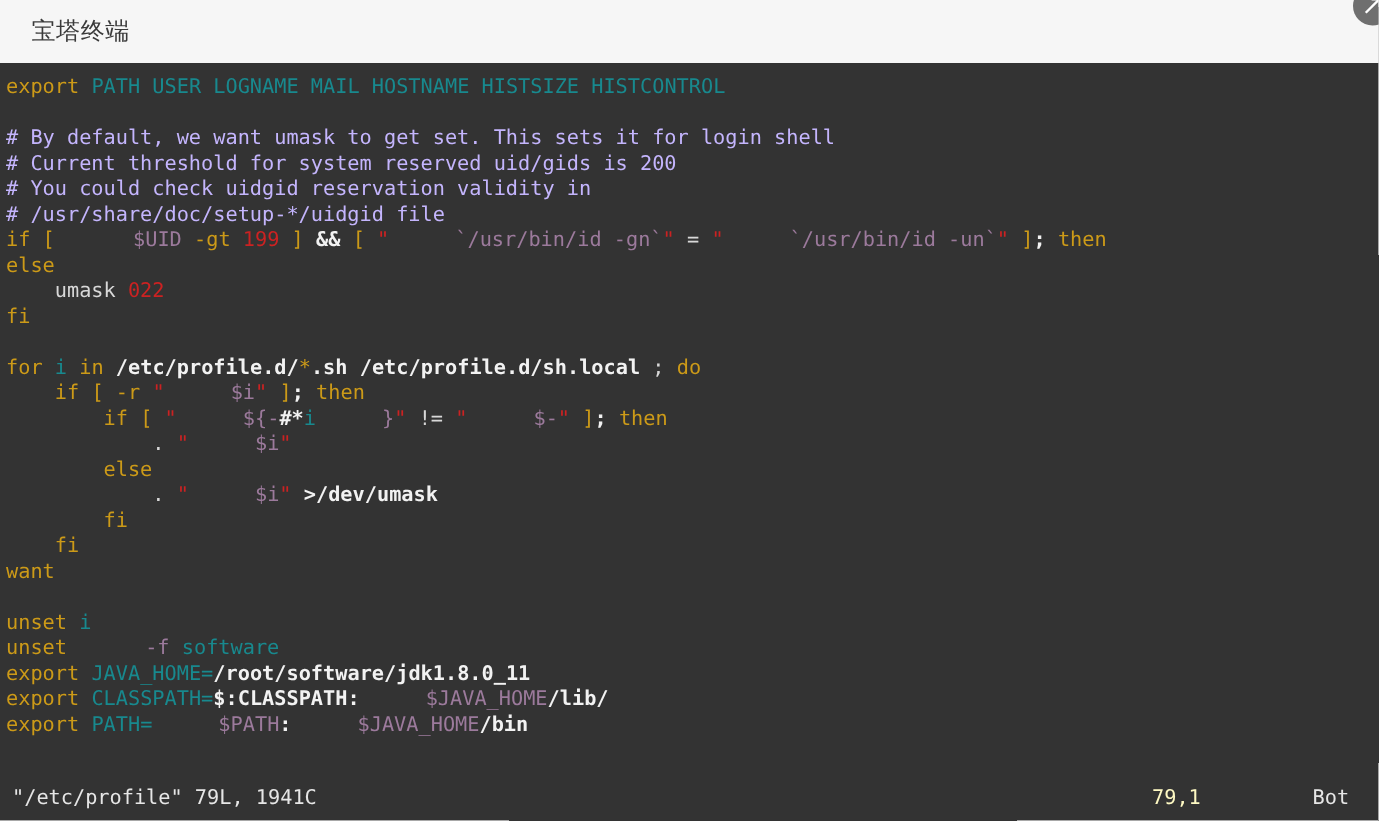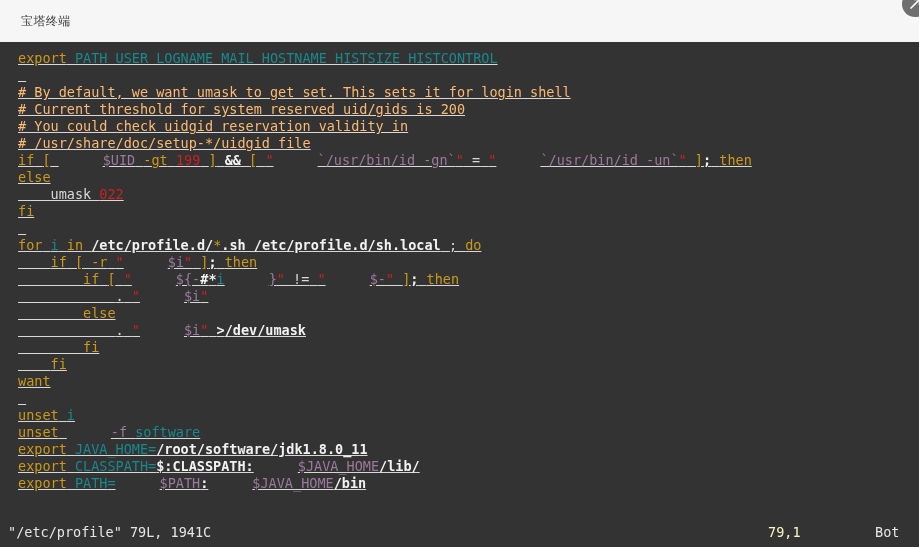--- a/index.html
+++ b/index.html
@@ -23,21 +23,21 @@
   #titlebar {
     position: absolute;
     left: 0; top: 0;
     width: 919px; height: 42px;
     background: #f6f6f6;
     box-sizing: border-box;
   }
   #titlebar-title {
     position: absolute;
     left: 21px; top: 12px;
-    font-size: 12px;
+    font-size: 16px;
     line-height: 18px;
     color: #3a3a3a;
     font-family: "DejaVu Sans", "Liberation Sans", sans-serif;
     letter-spacing: 0.4px;
     white-space: nowrap;
   }
   #expand-btn {
     position: absolute;
     right: -9px; top: -9px;
     width: 26px; height: 26px;
@@ -61,24 +61,23 @@
     color: #d8d8d8;
   }
   #screen {
     position: absolute;
     left: 0; top: 8px;
     width: 919px;
   }
   .row {
     height: 17px;
     white-space: pre;
-    padding-left: 18px;
+    padding-left: 4px;
     box-sizing: border-box;
     overflow: hidden;
-    text-decoration: underline;
   }
 
   
   #statusline {
     position: absolute;
     left: 0; bottom: 6px;
     width: 919px;
     height: 17px;
     white-space: pre;
     box-sizing: border-box;
@@ -92,21 +91,21 @@
     color: #fef9c3;
   }
   #status-scroll {
     position: absolute; left: 875px; top: 0;
     color: #e6e6e6;
   }
 
   
   .t-kw   { color: #cc9a18; }             
   .t-var  { color: #18898e; }             
-  .t-cmt  { color: #fdba74; }             
+  .t-cmt  { color: #c4b5fd; }             
   .t-str  { color: #cc2222; }             
   .t-num  { color: #cc2222; }             
   .t-dvar { color: #9c7a9c; margin-left: 44px; }             
   .t-pth  { color: #f2f2f2; font-weight: bold; }  
   .t-op   { color: #f2f2f2; font-weight: bold; }  
   .t-pln  { color: #d8d8d8; }             
   .t-brk  { color: #cc9a18; }             
 </style>
 </head>
 <body>

